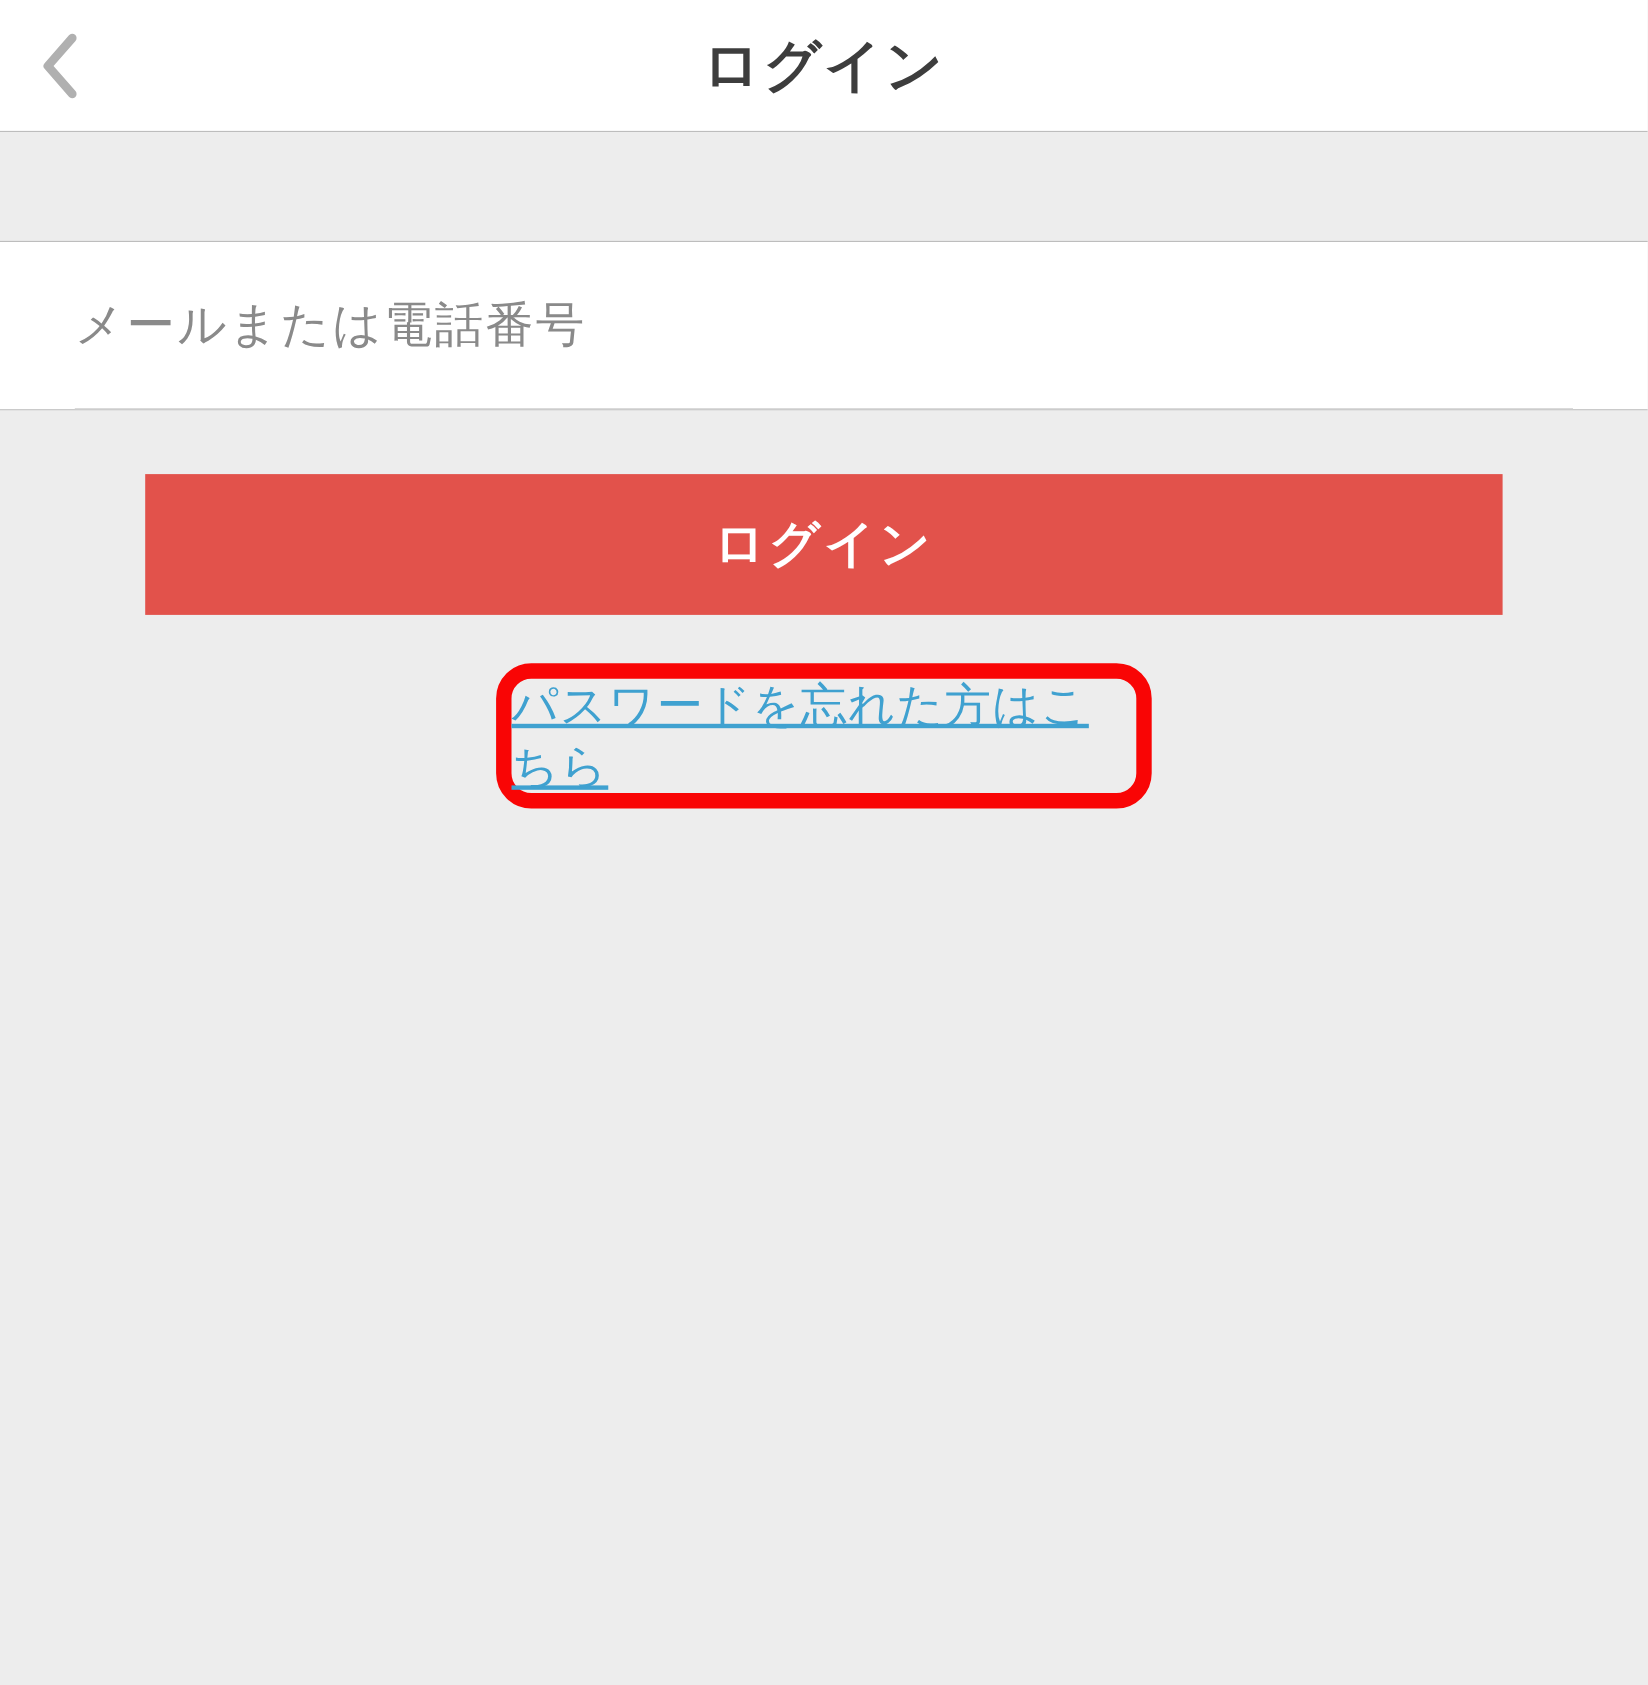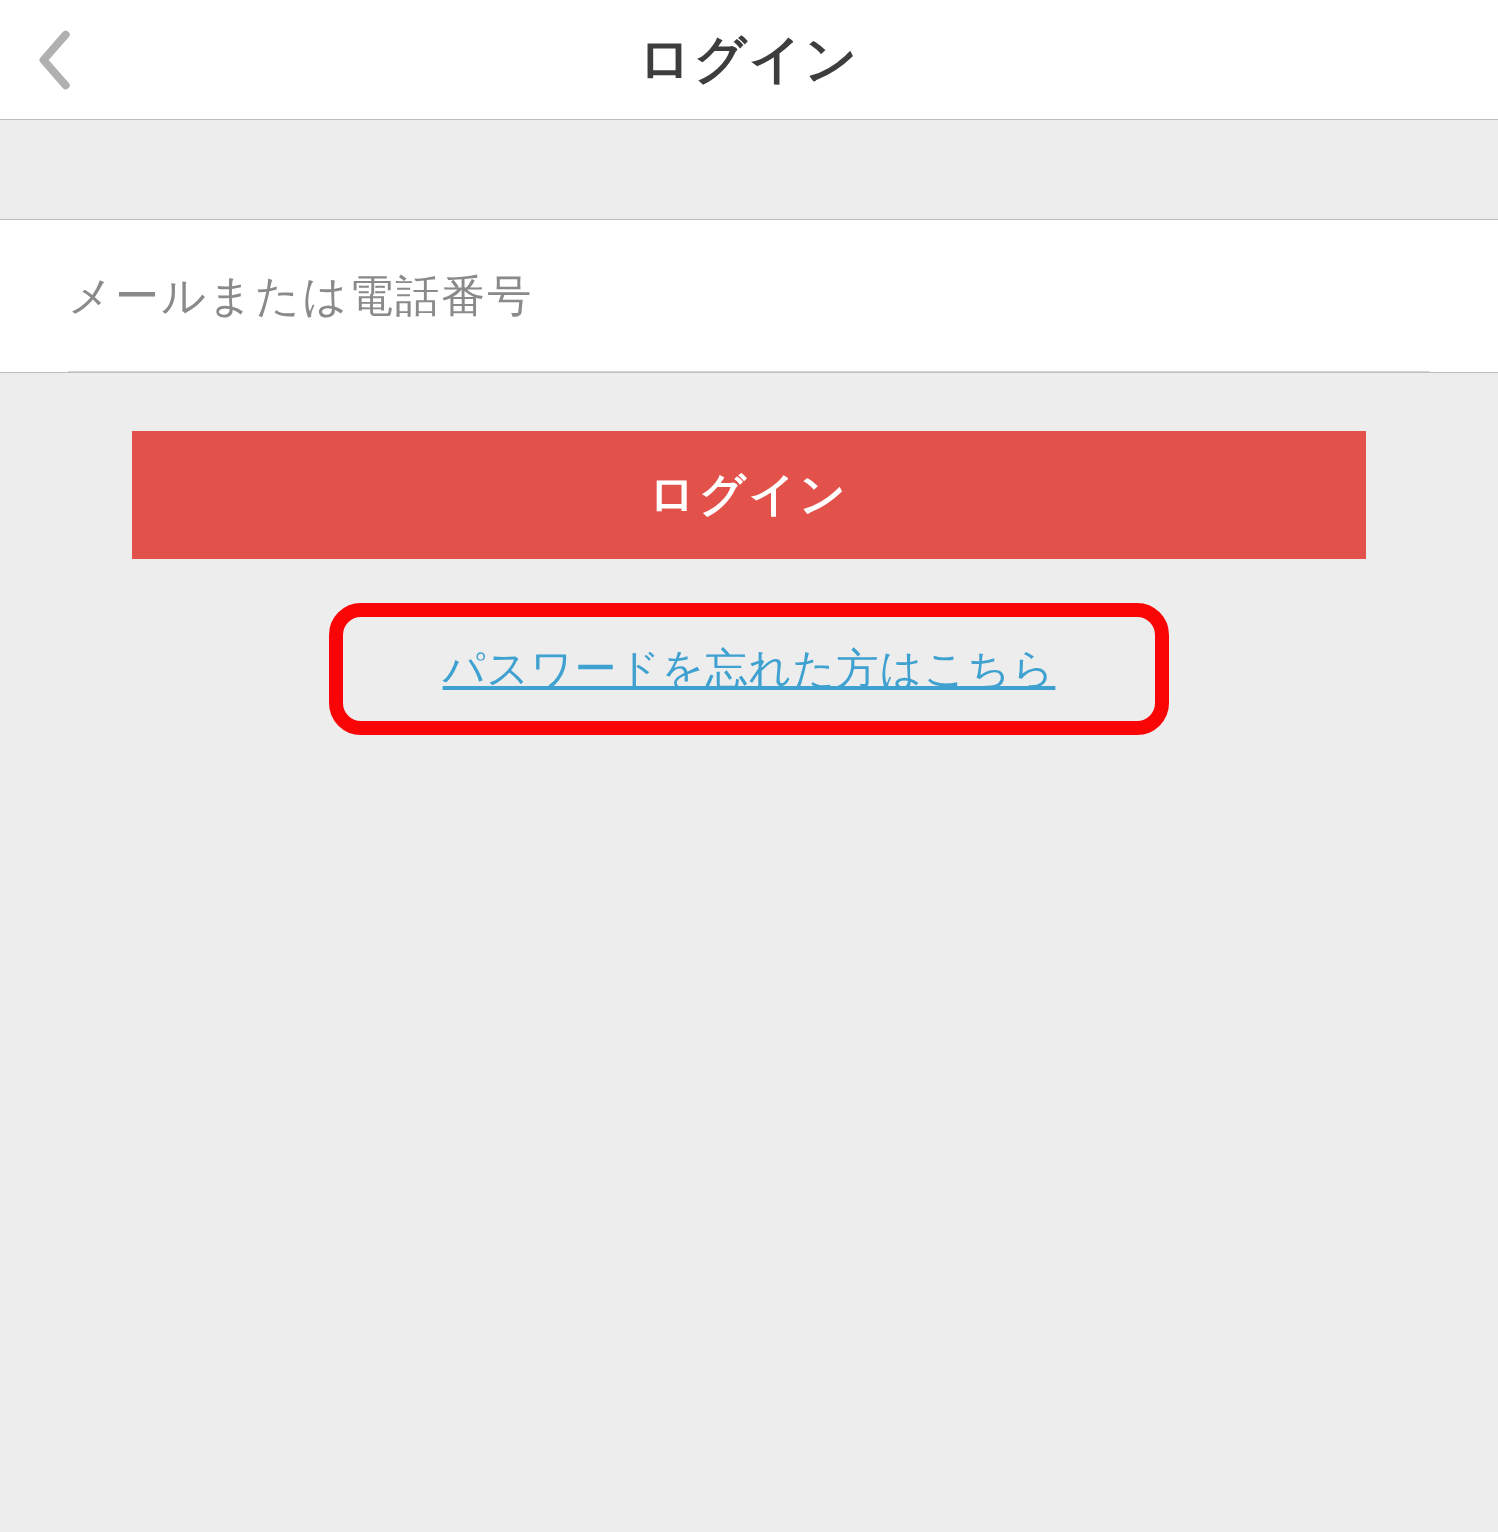--- a/index.html
+++ b/index.html
@@ -86,21 +86,21 @@
       color: #ffffff;
       border: none;
       font-size: 46px;
       font-weight: 700;
       cursor: pointer;
       font-family: inherit;
       letter-spacing: 3px;
     }
     .forgot-container {
       margin: 44px auto 0 auto;
-      width: 840px;
+      width: 596px;
       height: 132px;
       border: 14px solid #f90505;
       border-radius: 32px;
       display: flex;
       align-items: center;
       justify-content: center;
     }
     .forgot-link {
       color: #3fa1d0;
       font-size: 42px;

